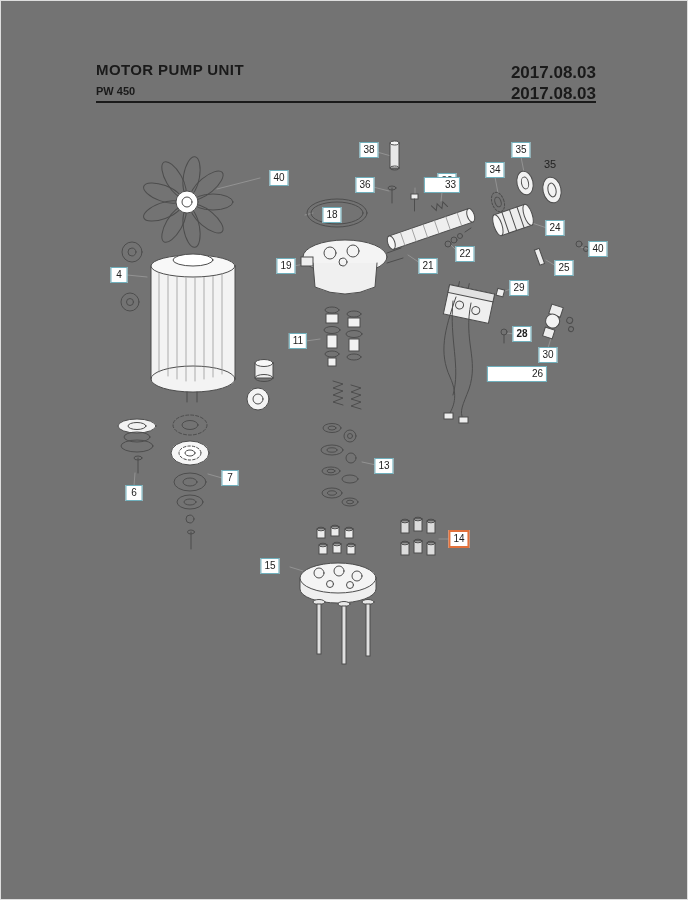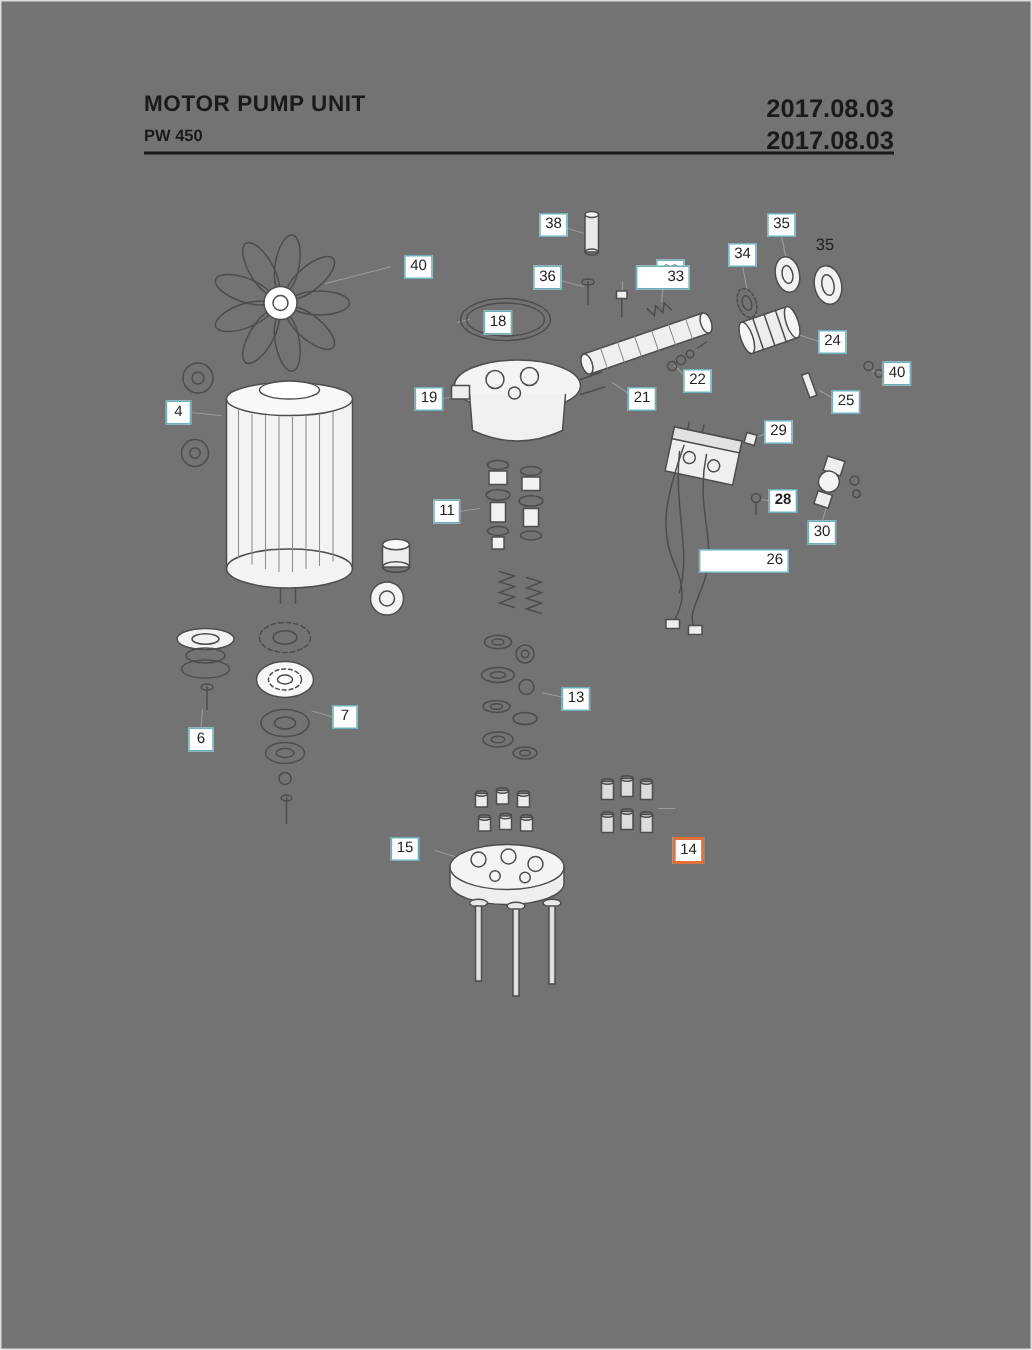--- a/index.html
+++ b/index.html
@@ -380,22 +380,22 @@
         <div class="callout boxed" style="left: 427px; top: 265px;">21</div>
         <div class="callout boxed" style="left: 464px; top: 253px;">22</div>
         <div class="callout boxed" style="left: 554px; top: 227px;">24</div>
         <div class="callout boxed" style="left: 597px; top: 248px;">40</div>
         <div class="callout boxed" style="left: 563px; top: 267px;">25</div>
         <div class="callout boxed" style="left: 518px; top: 287px;">29</div>
         <div class="callout boxed" style="left: 118px; top: 274px;">4</div>
         <div class="callout boxed" style="left: 521px; top: 333px; font-weight: bold;">28</div>
         <div class="callout boxed" style="left: 547px; top: 354px;">30</div>
         <div class="callout boxed" style="left: 297px; top: 340px;">11</div>
-        <div class="callout boxed" style="left: 495px; top: 373px; padding-left: 44px;">26</div>
+        <div class="callout boxed" style="left: 516px; top: 373px; padding-left: 44px;">26</div>
         <div class="callout boxed" style="left: 383px; top: 465px;">13</div>
         <div class="callout boxed" style="left: 133px; top: 492px;">6</div>
         <div class="callout boxed" style="left: 229px; top: 477px;">7</div>
-        <div class="callout highlighted" style="left: 458px; top: 538px; margin-top: 28px;">14</div>
+        <div class="callout highlighted" style="left: 458px; top: 538px;">14</div>
         <div class="callout boxed" style="left: 269px; top: 565px;">15</div>
       </div>
 
   </div>
 </div>
 
 </body></html>

